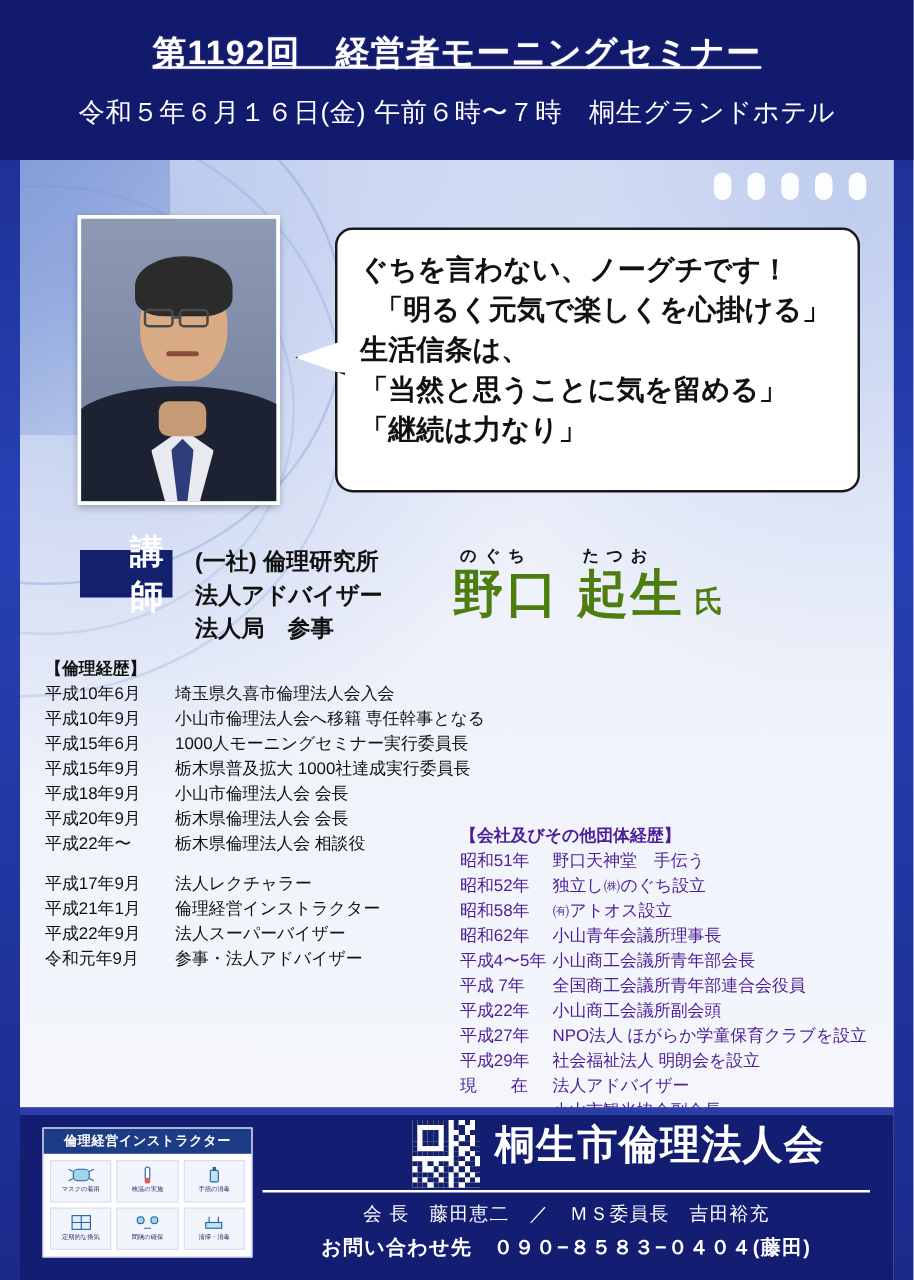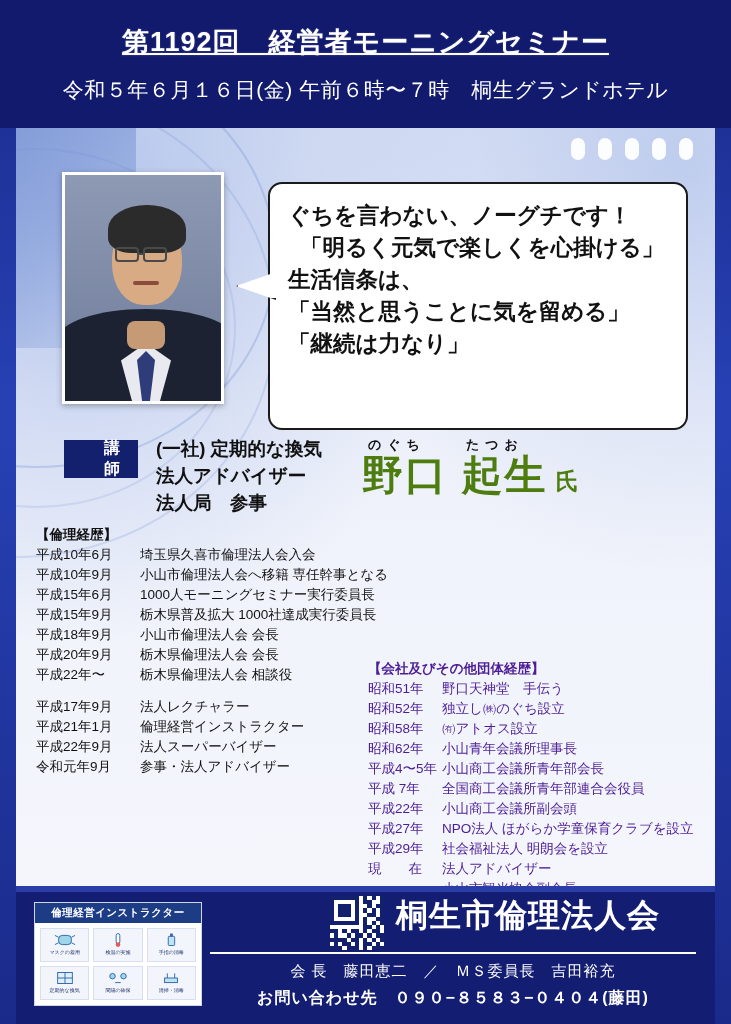--- a/index.html
+++ b/index.html
@@ -108,21 +108,21 @@
     position: absolute; top: 72px; width: 24px; height: 15px;
     border: 2px solid #4a4a4a; border-radius: 4px;
   }
   .p-glass-l { left: 50px; }
   .p-glass-r { left: 78px; }
   .p-bridge { position:absolute; left:74px; top:78px; width:6px; height:2px; background:#4a4a4a;}
   .p-mouth { position:absolute; left:68px; top:106px; width:26px; height:4px; background:#8a4b3c; border-radius:3px;}
 
   
   .bubble {
-    position: absolute; left: 268px; top: 182px; width: 420px; height: 248px;
+    position: absolute; left: 268px; top: 182px; width: 420px; height: 212px;
     background: #ffffff;
     border: 2px solid #1a1a1a;
     border-radius: 14px;
   }
   .bubble-tail {
     position: absolute; left: 236px; top: 272px; width: 40px; height: 28px;
     background: #ffffff;
     border-left: 2px solid #1a1a1a;
     border-bottom: 2px solid #1a1a1a;
     clip-path: polygon(0 50%, 100% 0, 100% 100%);
@@ -132,21 +132,21 @@
     padding: 16px 14px 0 18px;
     color: #111; font-weight: bold; font-size: 22.5px; line-height: 1.42;
     letter-spacing: 0px;
   }
   .bubble-lines div:nth-child(2) { padding-left: 12px; }
 
   
   .lect-badge {
     position: absolute; left: 64px; top: 440px; width: 74px; height: 38px;
     background: #13206e; color: #fff;
-    font-size: 16px; font-weight: bold;
+    font-size: 27px; font-weight: bold;
     display: flex; align-items: center; justify-content: center;
     letter-spacing: 2px;
     padding-left: 40px;
   }
   .lect-org {
     position: absolute; left: 156px; top: 436px;
     font-size: 18.5px; font-weight: bold; color: #111; line-height: 1.45;
   }
   .name-wrap { position: absolute; left: 362px; top: 436px; }
   .furi {
@@ -279,21 +279,21 @@
       <div>「明るく元気で楽しくを心掛ける」</div>
       <div>生活信条は、</div>
       <div>「当然と思うことに気を留める」</div>
       <div>「継続は力なり」</div>
     </div>
   </div>
   <div class="bubble-tail"></div>
 
   <div class="lect-badge">講師</div>
   <div class="lect-org">
-    <div>(一社) 定期的な換気</div>
+    <div>(一社) 倫理研究所</div>
     <div>法人アドバイザー</div>
     <div>法人局　参事</div>
   </div>
   <div class="name-wrap">
     <div class="furi">
       <span class="f1">のぐち</span><span class="f2">たつお</span>
     </div>
     <div class="bigname">
       <span>野口 起生</span><span class="shi">氏</span>
     </div>

